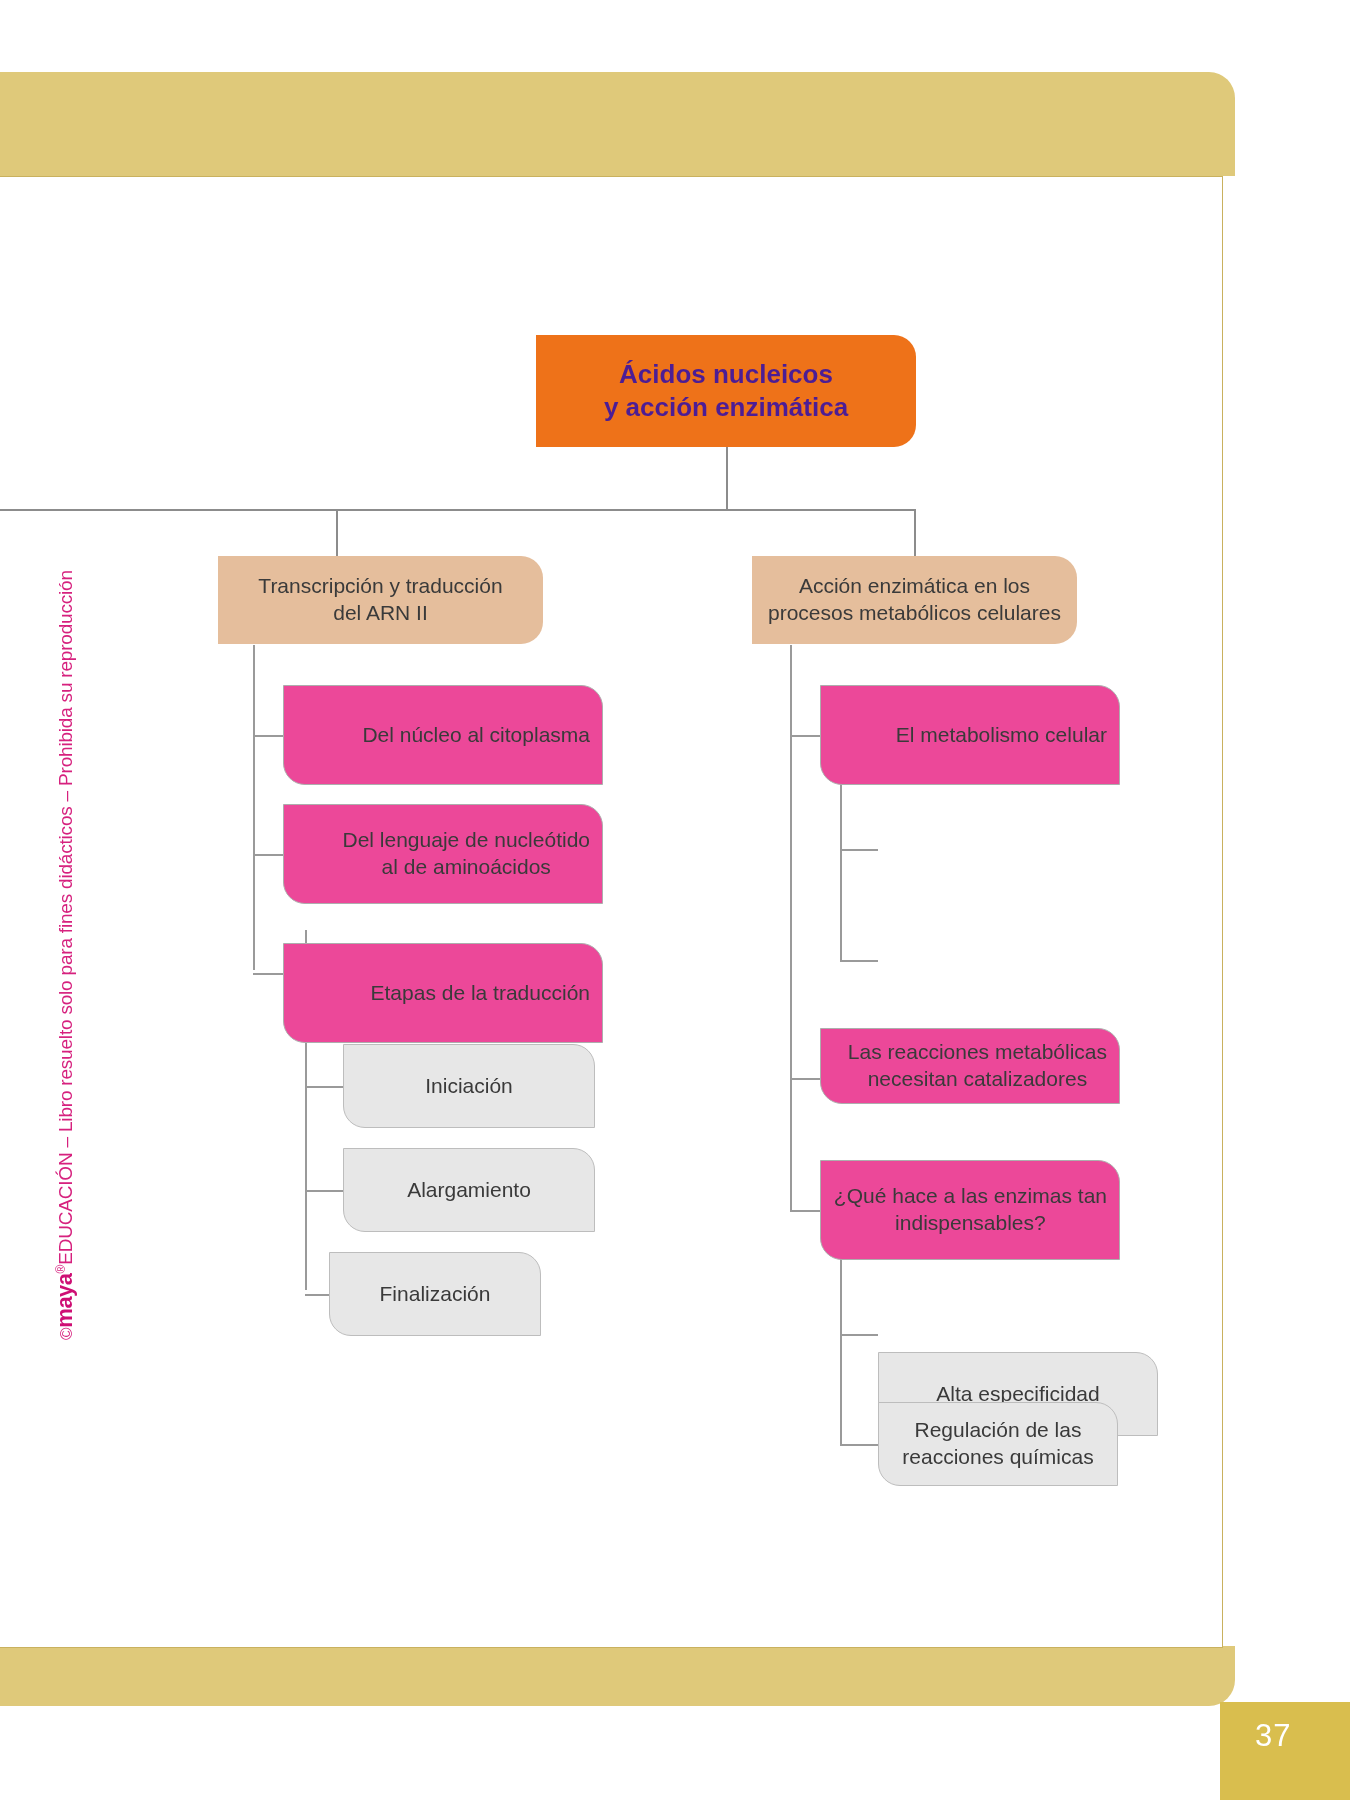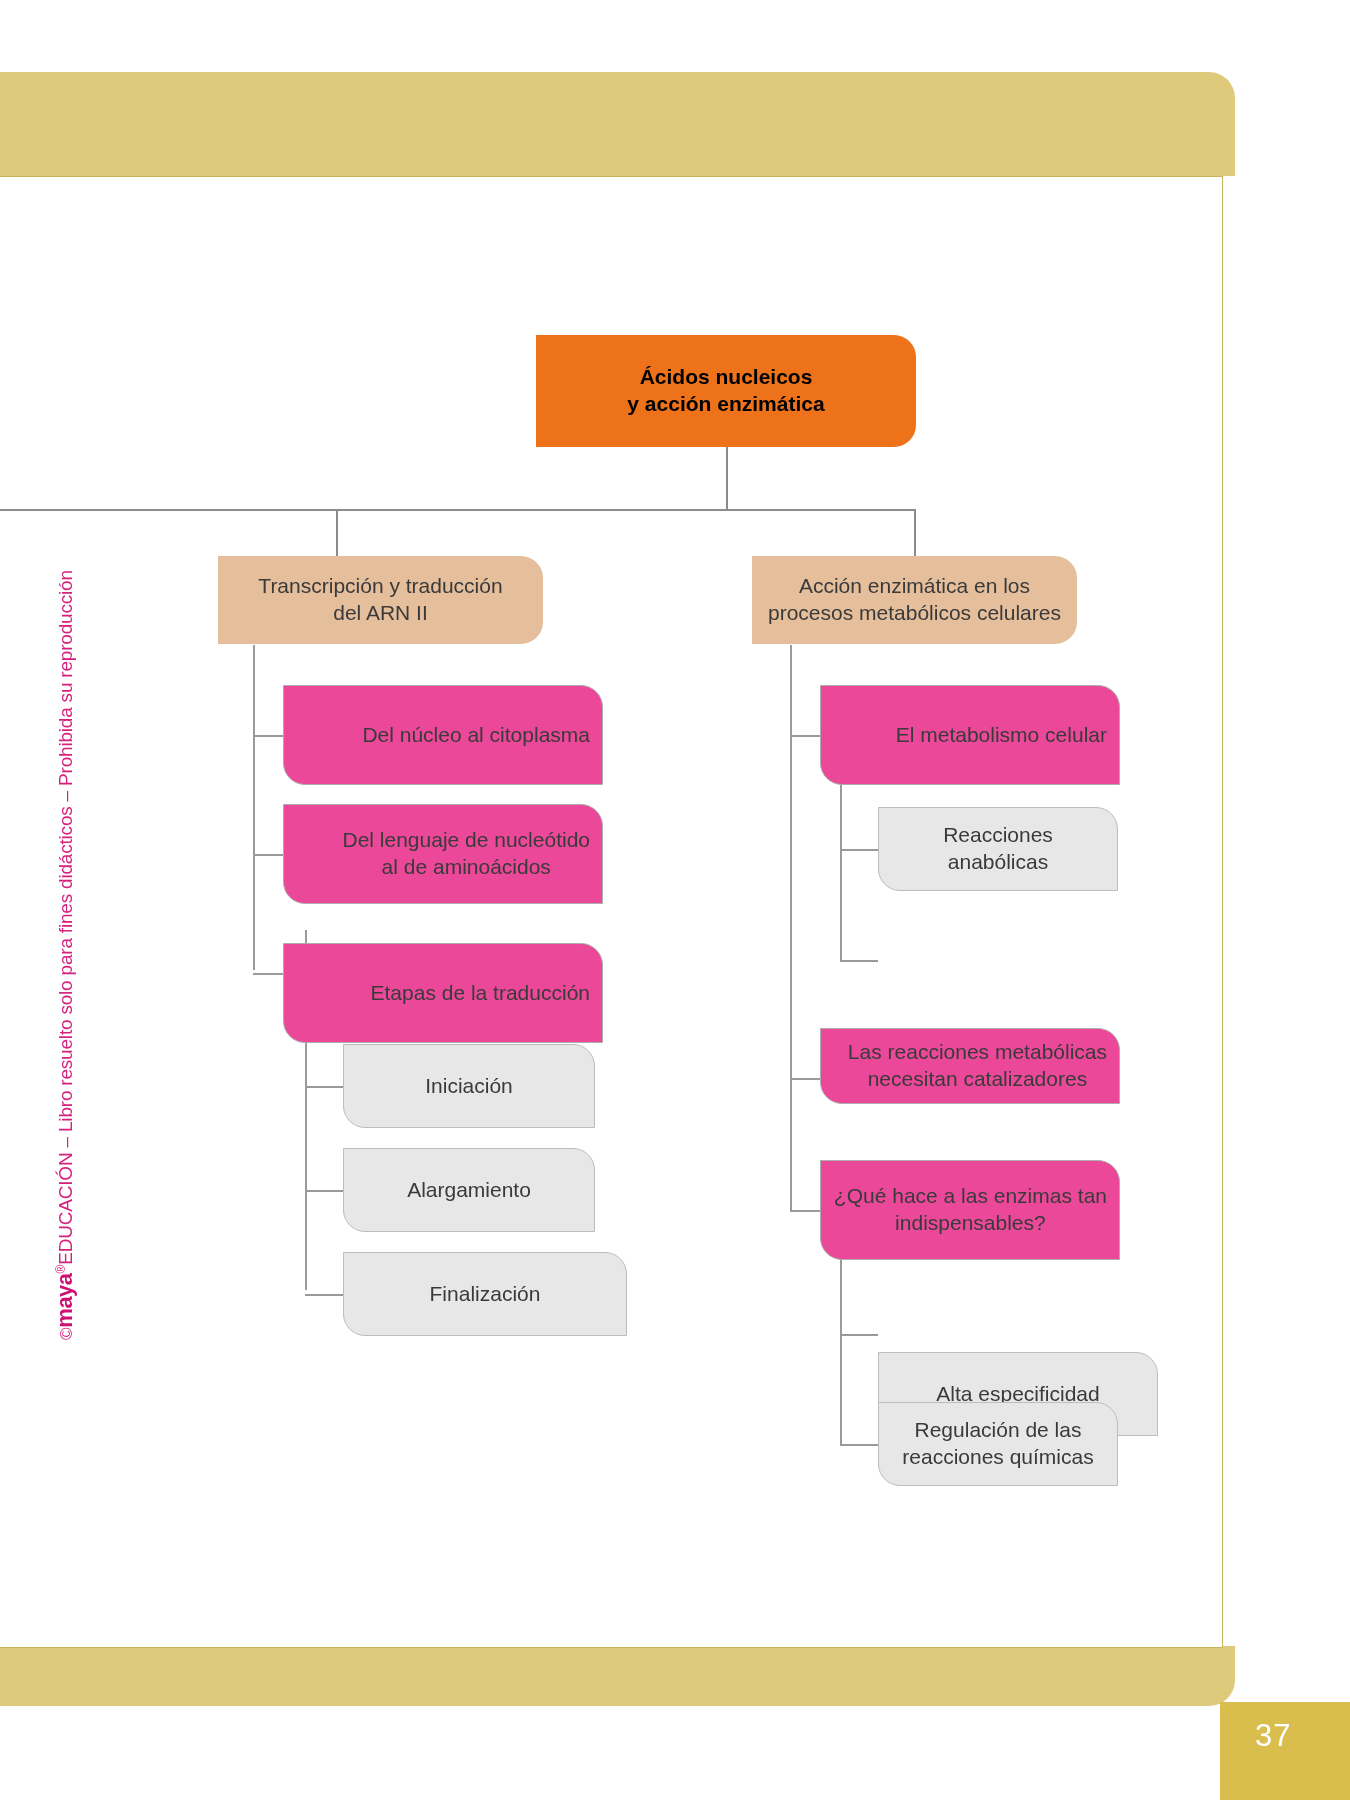--- a/index.html
+++ b/index.html
@@ -65,21 +65,21 @@
     position:absolute;
     box-sizing:border-box;
     display:flex;align-items:center;justify-content:center;
     text-align:center;
     line-height:1.28;
     font-family:"Liberation Sans", sans-serif;
   }
   .node .txt{display:block;padding:0 12px;}
 
   .n-root{
-    background:#EE7219;color:#000000;font-weight:bold;font-size:21px;
+    background:#EE7219;color:#4c1d95;font-weight:bold;font-size:26px;
     border-top-right-radius:22px;border-bottom-right-radius:22px;
     border-top-left-radius:0;border-bottom-left-radius:0;
   }
   .n-l2{
     background:#E5BE9C;color:#3A3A3A;font-size:21px;
     border-top-right-radius:22px;border-bottom-right-radius:22px;
   }
   .n-l3{
     background:#ec4899;color:#3A3A3A;font-size:21px;
     border:1.6px solid #ADADAD;
@@ -164,31 +164,28 @@
   </div>
 
   <div class="node n-l4" style="left:343px;top:1044px;width:252px;height:84px;">
     <span class="txt">Iniciación</span>
   </div>
 
   <div class="node n-l4" style="left:343px;top:1148px;width:252px;height:84px;">
     <span class="txt">Alargamiento</span>
   </div>
 
-  <div class="node n-l4" style="left:343px;top:1252px;width:284px;height:84px;">
+  <div class="node n-l4" style="left:329px;top:1252px;width:212px;height:84px;">
     <span class="txt">Finalización</span>
   </div>
 
   <div class="node n-l3" style="left:820px;top:685px;width:300px;height:100px;">
     <span class="txt">El metabolismo celular</span>
   </div>
 
-  <div class="node n-l4" style="left:878px;top:807px;width:240px;height:84px;">
-    <span class="txt">Reacciones anabólicas</span>
-  </div>
 
 
   <div class="node n-l3" style="left:820px;top:1028px;width:300px;height:76px;">
     <span class="txt">Las reacciones metabólicas<br>necesitan catalizadores</span>
   </div>
 
   <div class="node n-l3" style="left:820px;top:1160px;width:300px;height:100px;">
     <span class="txt">¿Qué hace a las enzimas tan<br>indispensables?</span>
   </div>
 

